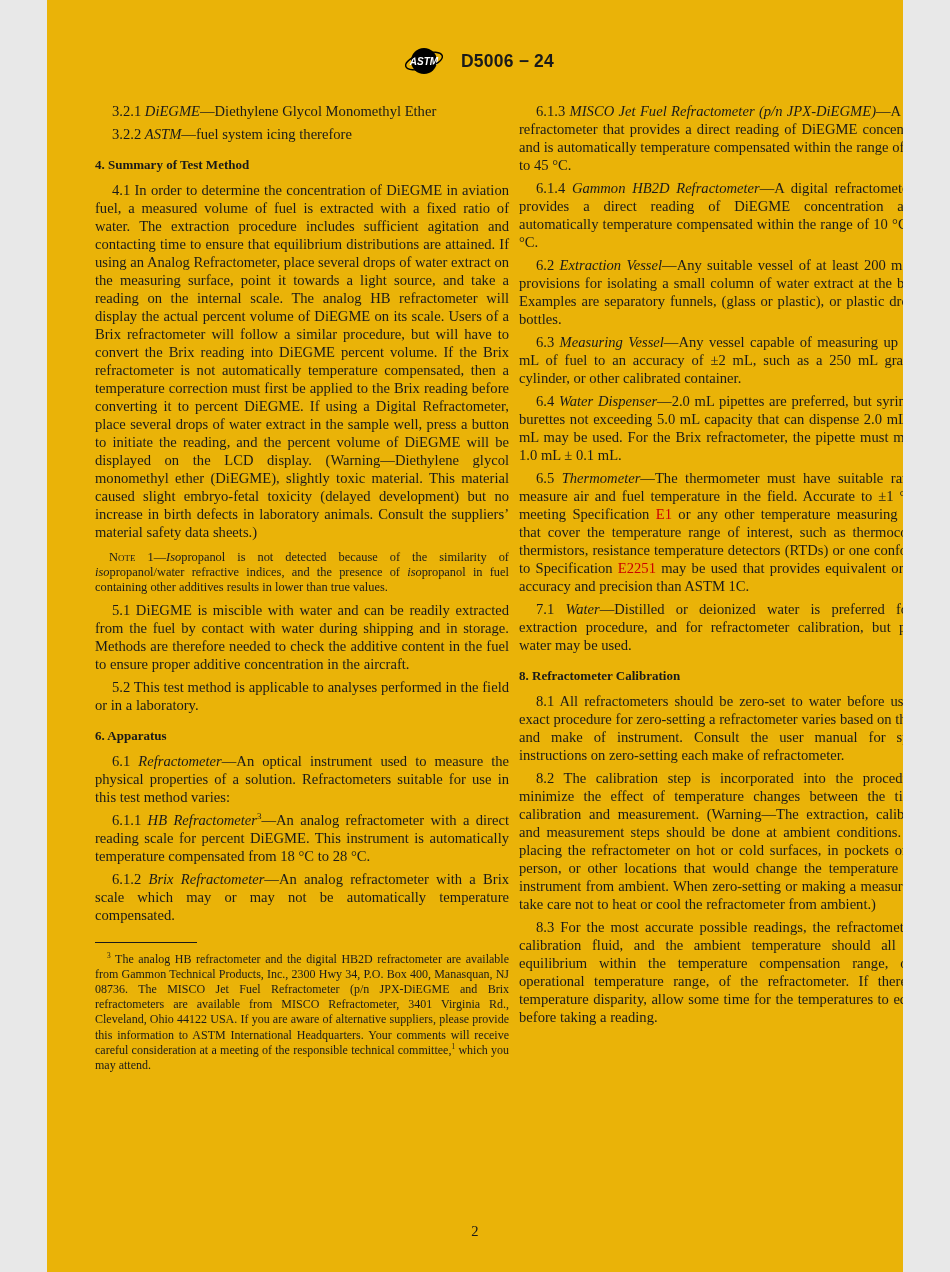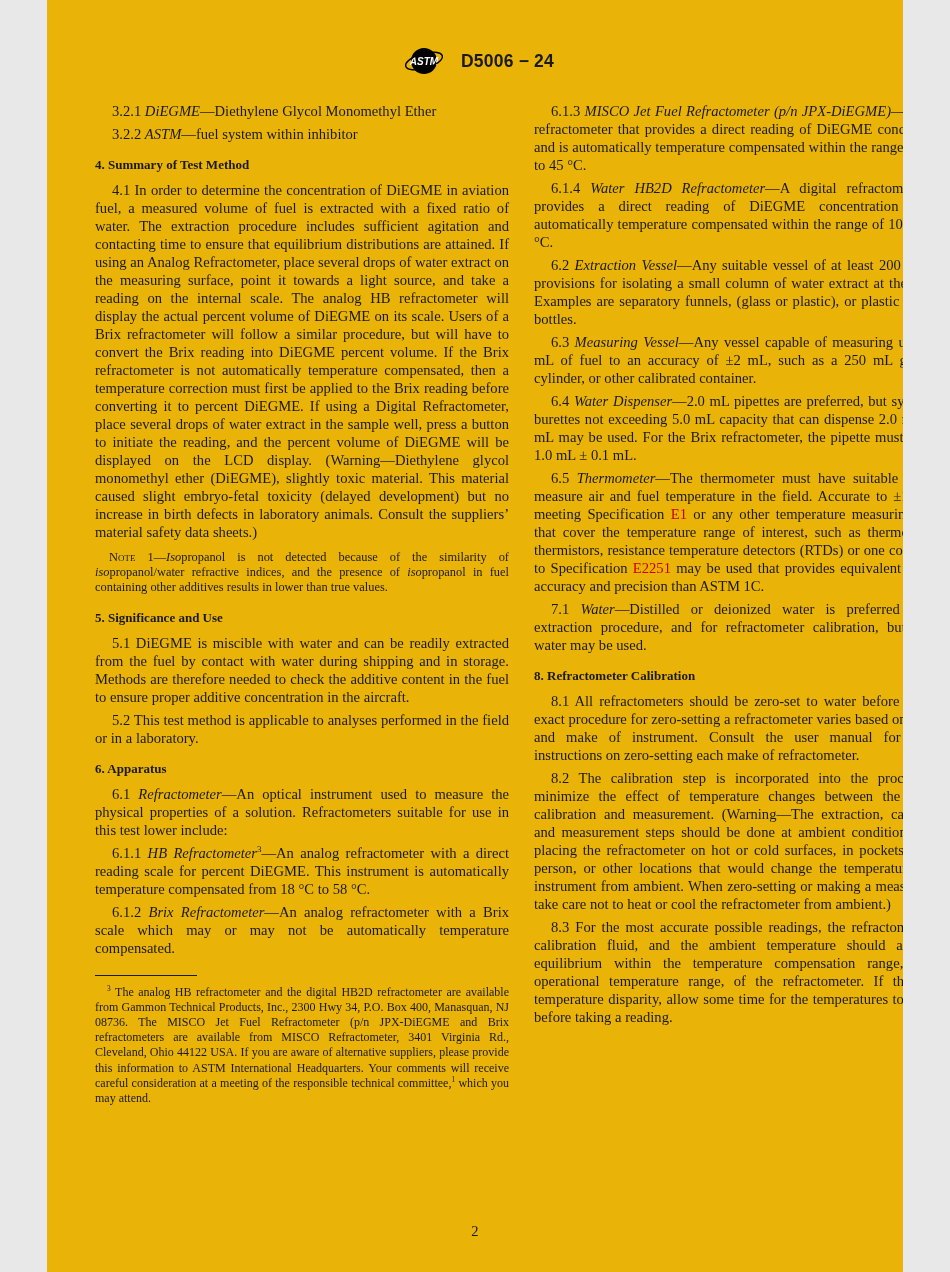--- a/index.html
+++ b/index.html
@@ -17,21 +17,21 @@
   }
   .doc-header {
     display: flex; align-items: center; justify-content: center;
     gap: 9px; margin-bottom: 24px;
   }
   .doc-header .designation {
     font-family: "Liberation Sans", "DejaVu Sans", sans-serif;
     font-weight: bold; font-size: 17.5px; letter-spacing: 0.2px; margin-left: 8px;
   }
   .logo svg { display: block; }
-  .columns { display: flex; gap: 25px; }
+  .columns { display: flex; gap: 10px; }
   .col { flex: 0 0 414px; }
   .col.right { flex: 0 0 423px; }
   .para, .sec-heading, .note, .footnote {
     font-size: 14.6px; line-height: 18px;
     text-align: justify; margin: 0 0 5px 0;
   }
   .para { text-indent: 17px; }
   .sec-heading {
     font-size: 13px; font-weight: bold;
     text-align: left; text-indent: 0;
@@ -71,37 +71,36 @@
         <text x="20" y="21" font-size="10" fill="#fff" text-anchor="middle" font-family="Liberation Sans, sans-serif" font-weight="bold" font-style="italic">ASTM</text>
         <ellipse cx="20" cy="17" rx="19" ry="7.5" fill="none" stroke="#000" stroke-width="1.4" transform="rotate(-16 20 17)"></ellipse>
       </svg>
     </span>
     <span class="designation">D5006 − 24</span>
   </header>
 
   <main class="columns">
     <section class="col left">
         <p class="para"><span>3.2.1 </span><em>DiEGME</em><span>—Diethylene Glycol Monomethyl Ether</span></p>
-        <p class="para"><span>3.2.2 </span><em>ASTM</em><span>—fuel system within inhibitor</span></p>
+        <p class="para"><span>3.2.2 </span><em>ASTM</em><span>—fuel system icing therefore</span></p>
         <h2 class="sec-heading"><span>4. Summary of Test Method</span></h2>
         <p class="para"><span>4.1 In order to determine the concentration of DiEGME in aviation fuel, a measured volume of fuel is extracted with a fixed ratio of water. The extraction procedure includes sufficient agitation and contacting time to ensure that equilibrium distributions are attained. If using an Analog Refractometer, place several drops of water extract on the measuring surface, point it towards a light source, and take a reading on the internal scale. The analog HB refractometer will display the actual percent volume of DiEGME on its scale. Users of a Brix refractometer will follow a similar procedure, but will have to convert the Brix reading into DiEGME percent volume. If the Brix refractometer is not automatically temperature compensated, then a temperature correction must first be applied to the Brix reading before converting it to percent DiEGME. If using a Digital Refractometer, place several drops of water extract in the sample well, press a button to initiate the reading, and the percent volume of DiEGME will be displayed on the LCD display. (</span><strong>Warning—</strong><span>Diethylene glycol monomethyl ether (DiEGME), slightly toxic material. This material caused slight embryo-fetal toxicity (delayed development) but no increase in birth defects in laboratory animals. Consult the suppliers’ material safety data sheets.)</span></p>
         <p class="note"><span class="sc">Note</span><span> 1—</span><em>Iso</em><span>propanol is not detected because of the similarity of </span><em>iso</em><span>propanol/water refractive indices, and the presence of </span><em>iso</em><span>propanol in fuel containing other additives results in lower than true values.</span></p>
-        <h2 class="sec-heading"><span>5. Significance and Use</span></h2>
         <p class="para"><span>5.1 DiEGME is miscible with water and can be readily extracted from the fuel by contact with water during shipping and in storage. Methods are therefore needed to check the additive content in the fuel to ensure proper additive concentration in the aircraft.</span></p>
         <p class="para"><span>5.2 This test method is applicable to analyses performed in the field or in a laboratory.</span></p>
         <h2 class="sec-heading"><span>6. Apparatus</span></h2>
-        <p class="para"><span>6.1 </span><em>Refractometer</em><span>—An optical instrument used to measure the physical properties of a solution. Refractometers suitable for use in this test lower include:</span></p>
-        <p class="para"><span>6.1.1 </span><em>HB Refractometer</em><sup>3</sup><span>—An analog refractometer with a direct reading scale for percent DiEGME. This instrument is automatically temperature compensated from 18 °C to 58 °C.</span></p>
+        <p class="para"><span>6.1 </span><em>Refractometer</em><span>—An optical instrument used to measure the physical properties of a solution. Refractometers suitable for use in this test method varies:</span></p>
+        <p class="para"><span>6.1.1 </span><em>HB Refractometer</em><sup>3</sup><span>—An analog refractometer with a direct reading scale for percent DiEGME. This instrument is automatically temperature compensated from 18 °C to 28 °C.</span></p>
         <p class="para"><span>6.1.2 </span><em>Brix Refractometer</em><span>—An analog refractometer with a Brix scale which may or may not be automatically temperature compensated.</span></p>
         <div class="footnote-sep"></div>
         <p class="footnote"><sup>3</sup><span> The analog HB refractometer and the digital HB2D refractometer are available from Gammon Technical Products, Inc., 2300 Hwy 34, P.O. Box 400, Manasquan, NJ 08736. The MISCO Jet Fuel Refractometer (p/n JPX-DiEGME and Brix refractometers are available from MISCO Refractometer, 3401 Virginia Rd., Cleveland, Ohio 44122 USA. If you are aware of alternative suppliers, please provide this information to ASTM International Headquarters. Your comments will receive careful consideration at a meeting of the responsible technical committee,</span><sup>1</sup><span> which you may attend.</span></p>
       </section>
     <section class="col right">
         <p class="para"><span>6.1.3 </span><em>MISCO Jet Fuel Refractometer (p/n JPX-DiEGME)</em><span>—A digital refractometer that provides a direct reading of DiEGME concentration and is automatically temperature compensated within the range of 10 °C to 45 °C.</span></p>
-        <p class="para"><span>6.1.4 </span><em>Water HB2D Refractometer</em><span>—A digital refractometer that provides a direct reading of DiEGME concentration and is automatically temperature compensated within the range of 10 °C to 40 °C.</span></p>
+        <p class="para"><span>6.1.4 </span><em>Gammon HB2D Refractometer</em><span>—A digital refractometer that provides a direct reading of DiEGME concentration and is automatically temperature compensated within the range of 10 °C to 40 °C.</span></p>
         <p class="para"><span>6.2 </span><em>Extraction Vessel</em><span>—Any suitable vessel of at least 200 mL with provisions for isolating a small column of water extract at the bottom. Examples are separatory funnels, (glass or plastic), or plastic dropping bottles.</span></p>
         <p class="para"><span>6.3 </span><em>Measuring Vessel</em><span>—Any vessel capable of measuring up to 160 mL of fuel to an accuracy of ±2 mL, such as a 250 mL graduated cylinder, or other calibrated container.</span></p>
         <p class="para"><span>6.4 </span><em>Water Dispenser</em><span>—2.0 mL pipettes are preferred, but syringes or burettes not exceeding 5.0 mL capacity that can dispense 2.0 mL ± 0.2 mL may be used. For the Brix refractometer, the pipette must measure 1.0 mL ± 0.1 mL.</span></p>
         <p class="para"><span>6.5 </span><em>Thermometer</em><span>—The thermometer must have suitable range to measure air and fuel temperature in the field. Accurate to ±1 °C and meeting Specification </span><span class="ref-link">E1</span><span> or any other temperature measuring device that cover the temperature range of interest, such as thermocouples, thermistors, resistance temperature detectors (RTDs) or one conforming to Specification </span><span class="ref-link">E2251</span><span> may be used that provides equivalent or better accuracy and precision than ASTM 1C.</span></p>
         <p class="para"><span>7.1 </span><em>Water</em><span>—Distilled or deionized water is preferred for the extraction procedure, and for refractometer calibration, but potable water may be used.</span></p>
         <h2 class="sec-heading"><span>8. Refractometer Calibration</span></h2>
         <p class="para"><span>8.1 All refractometers should be zero-set to water before use. The exact procedure for zero-setting a refractometer varies based on the type and make of instrument. Consult the user manual for specific instructions on zero-setting each make of refractometer.</span></p>
         <p class="para"><span>8.2 The calibration step is incorporated into the procedure to minimize the effect of temperature changes between the time of calibration and measurement. (</span><strong>Warning—</strong><span>The extraction, calibration, and measurement steps should be done at ambient conditions. Avoid placing the refractometer on hot or cold surfaces, in pockets on your person, or other locations that would change the temperature of the instrument from ambient. When zero-setting or making a measurement, take care not to heat or cool the refractometer from ambient.)</span></p>
         <p class="para"><span>8.3 For the most accurate possible readings, the refractometer, the calibration fluid, and the ambient temperature should all be in equilibrium within the temperature compensation range, or the operational temperature range, of the refractometer. If there is a temperature disparity, allow some time for the temperatures to equalize before taking a reading.</span></p>
       </section>

